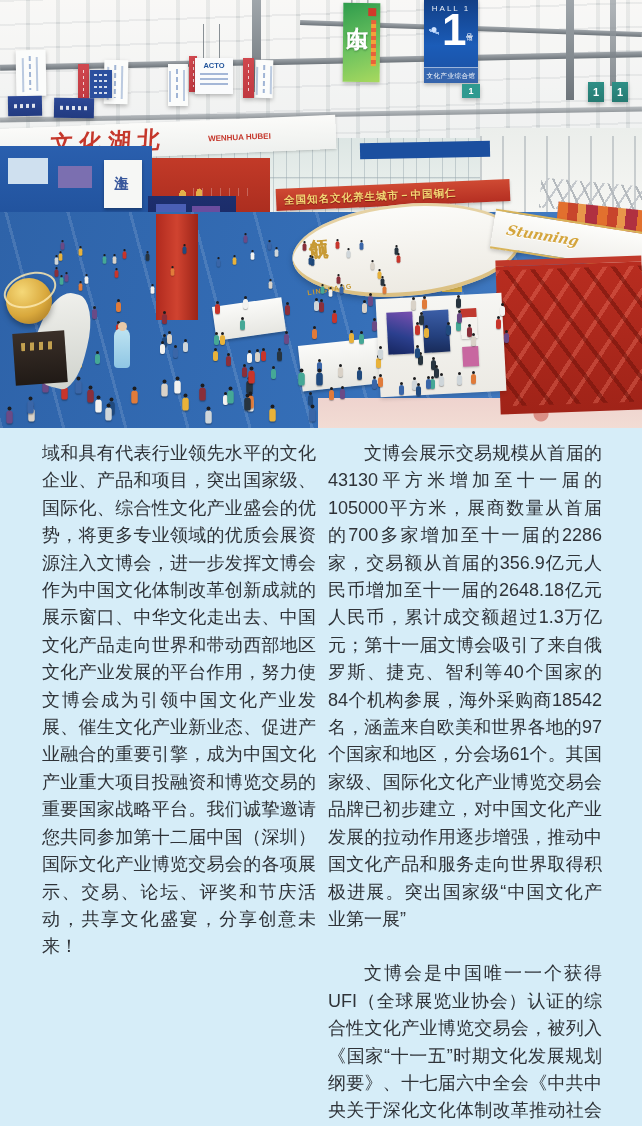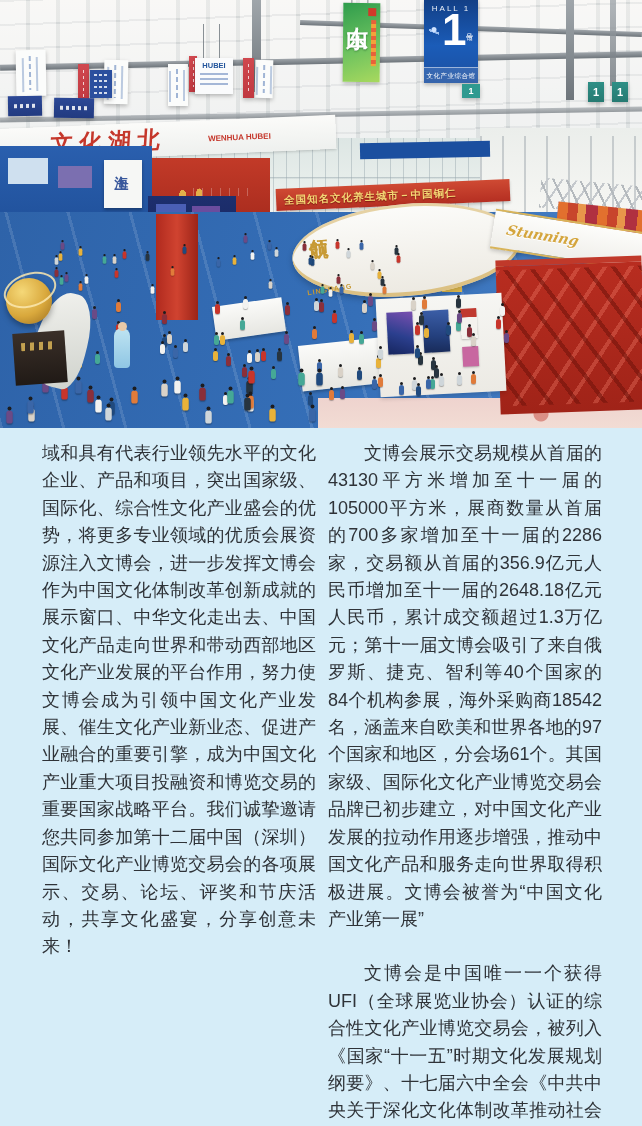--- a/index.html
+++ b/index.html
@@ -269,21 +269,21 @@
     <div class="banner mini-white mw1"></div>
     <div class="banner mini-white mw2"></div>
     <div class="banner mini-white mw3"></div>
     <div class="banner mini-white mw4"></div>
     <div class="banner mini-red mr1"></div>
     <div class="banner mini-red mr2"></div>
     <div class="banner mini-red mr3"></div>
     <div class="banner mini-bluesq"></div>
     <div class="banner blue-strip bs1"></div>
     <div class="banner blue-strip bs2"></div>
-    <div class="banner acto rod">HUBEI</div>
+    <div class="banner acto rod">ACTO</div>
     <div class="banner shandong rod">
       <span class="vtxt">山东</span>
       <span class="seal"></span>
       <span class="strip"></span>
     </div>
     <div class="banner hall1">
       <div class="hall">HALL 1</div>
       <div class="logo"></div>
       <div class="one">1</div>
       <div class="tag">号馆</div>
@@ -439,19 +439,19 @@
     <div class="sphere"></div>
     <div class="case-dark"></div>
     <div class="mascot"></div>
   </div>
 
   <div class="article">
     <div class="col">
       <p>域和具有代表行业领先水平的文化企业、产品和项目，突出国家级、国际化、综合性文化产业盛会的优势，将更多专业领域的优质会展资源注入文博会，进一步发挥文博会作为中国文化体制改革创新成就的展示窗口、中华文化走出去、中国文化产品走向世界和带动西部地区文化产业发展的平台作用，努力使文博会成为引领中国文化产业发展、催生文化产业新业态、促进产业融合的重要引擎，成为中国文化产业重大项目投融资和博览交易的重要国家战略平台。我们诚挚邀请您共同参加第十二届中国（深圳）国际文化产业博览交易会的各项展示、交易、论坛、评奖和节庆活动，共享文化盛宴，分享创意未来！</p>
     </div>
     <div class="col">
-      <p class="indent">文博会展示交易规模从首届的43130平方米增加至十一届的105000平方米，展商数量从首届的700多家增加至十一届的2286家，交易额从首届的356.9亿元人民币增加至十一届的2648.18亿元人民币，累计成交额超过1.3万亿元；第十一届文博会吸引了来自俄罗斯、捷克、智利等40个国家的84个机构参展，海外采购商18542名，涵盖来自欧美和世界各地的97个国家和地区，分会场61个。其国家级、国际化文化产业博览交易会品牌已初步建立，对中国文化产业发展的拉动作用逐步增强，推动中国文化产品和服务走向世界取得积极进展。文博会被誉为“中国文化产业第一展”</p>
+      <p class="indent">文博会展示交易规模从首届的43130平方米增加至十一届的105000平方米，展商数量从首届的700多家增加至十一届的2286家，交易额从首届的356.9亿元人民币增加至十一届的2648.18亿元人民币，累计成交额超过1.3万亿元；第十一届文博会吸引了来自俄罗斯、捷克、智利等40个国家的84个机构参展，海外采购商18542名，涵盖来自欧美和世界各地的97个国家和地区，分会场61个。其国家级、国际化文化产业博览交易会品牌已初步建立，对中国文化产业发展的拉动作用逐步增强，推动中国文化产品和服务走向世界取得积极进展。突出国家级“中国文化产业第一展”</p>
       <p class="indent">文博会是中国唯一一个获得UFI（全球展览业协会）认证的综合性文化产业博览交易会，被列入《国家“十一五”时期文化发展规划纲要》、十七届六中全会《中共中央关于深化文化体制改革推动社会主义文化大发展大繁荣若干重大问题的决定》重点发展的展会之一。</p>
     </div>
   </div>
 
 
 </div>
 
 </body></html>

